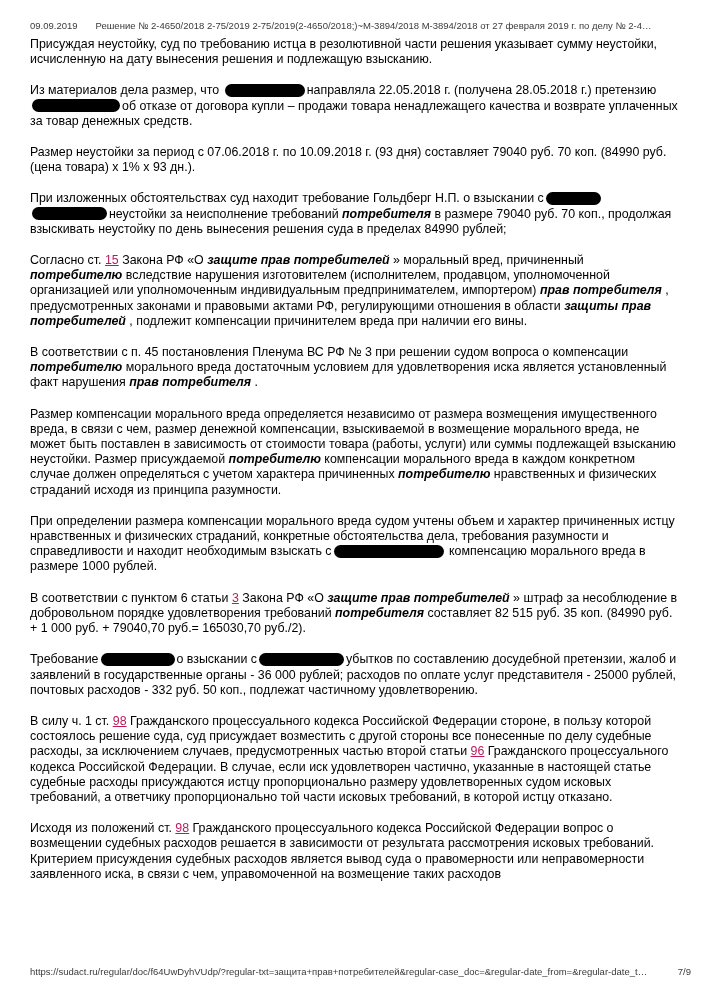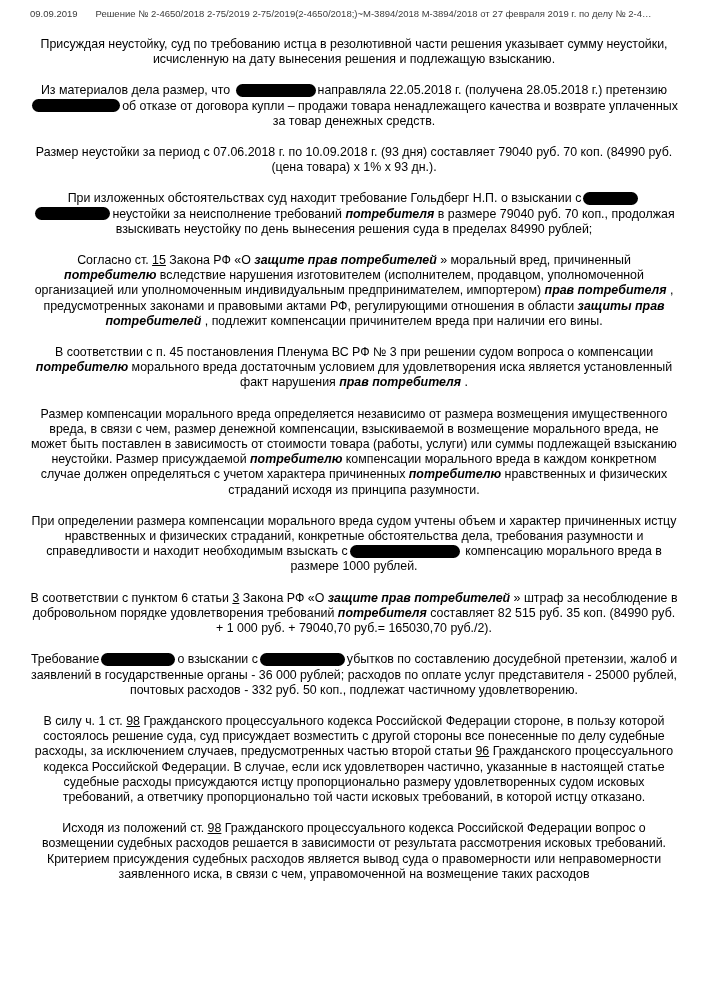--- a/index.html
+++ b/index.html
@@ -2,33 +2,33 @@
 <html><head>
 <meta charset="utf-8">
 <style>
   html, body { margin: 0; padding: 0; background: #ffffff; }
   .page {
     width: 707px; height: 1000px; position: relative; overflow: hidden;
     background: #ffffff; color: #000000;
     font-family: "Liberation Sans", sans-serif;
   }
   .print-header {
-    position: absolute; top: 8px; left: 30px; right: 16px;
+    position: absolute; top: 20px; left: 30px; right: 16px;
     display: flex; align-items: baseline;
     font-size: 9.5px; color: #3a3a3a; white-space: nowrap;
   }
   .print-header .date { flex: 0 0 auto; }
   .print-header .title { flex: 1 1 auto; text-align: left; overflow: hidden; margin-left: 18px; }
   .content {
     position: absolute; top: 37px; left: 30px; width: 648px;
-    font-size: 12.4px; line-height: 15.2px; text-align: center;
+    font-size: 12.4px; line-height: 15.2px; text-align: left;
   }
   .content p { margin: 0 0 16px 0; }
   .content strong { font-weight: bold; font-style: italic; }
-  .content a.statute { color: #000000; text-decoration: underline; cursor: pointer; }
+  .content a.statute { color: #be185d; text-decoration: underline; cursor: pointer; }
   .redacted {
     display: inline-block; height: 13px; background: #000000;
     border-radius: 7px; vertical-align: middle; position: relative; top: -1px;
     margin: 0 2px;
   }
   .print-footer {
     position: absolute; top: 966px; left: 30px; right: 16px;
     display: flex; justify-content: space-between; align-items: baseline;
     font-size: 9.5px; color: #3a3a3a;
   }
@@ -52,13 +52,17 @@
       <p><span>Согласно ст. </span><a class="statute" href="#">15</a><span> Закона РФ «О </span><strong>защите прав потребителей</strong><span> » моральный вред, причиненный </span><strong>потребителю</strong><span> вследствие нарушения изготовителем (исполнителем, продавцом, уполномоченной организацией или уполномоченным индивидуальным предпринимателем, импортером) </span><strong>прав потребителя</strong><span> , предусмотренных законами и правовыми актами РФ, регулирующими отношения в области </span><strong>защиты прав потребителей</strong><span> , подлежит компенсации причинителем вреда при наличии его вины.</span></p>
       <p><span>В соответствии с п. 45 постановления Пленума ВС РФ № 3 при решении судом вопроса о компенсации </span><strong>потребителю</strong><span> морального вреда достаточным условием для удовлетворения иска является установленный факт нарушения </span><strong>прав потребителя</strong><span> .</span></p>
       <p><span>Размер компенсации морального вреда определяется независимо от размера возмещения имущественного вреда, в связи с чем, размер денежной компенсации, взыскиваемой в возмещение морального вреда, не может быть поставлен в зависимость от стоимости товара (работы, услуги) или суммы подлежащей взысканию неустойки. Размер присуждаемой </span><strong>потребителю</strong><span> компенсации морального вреда в каждом конкретном случае должен определяться с учетом характера причиненных </span><strong>потребителю</strong><span> нравственных и физических страданий исходя из принципа разумности.</span></p>
       <p><span>При определении размера компенсации морального вреда судом учтены объем и характер причиненных истцу нравственных и физических страданий, конкретные обстоятельства дела, требования разумности и справедливости и находит необходимым взыскать с</span><span class="redacted" style="width: 110px;"></span><span> компенсацию морального вреда в размере 1000 рублей.</span></p>
       <p><span>В соответствии с пунктом 6 статьи </span><a class="statute" href="#">3</a><span> Закона РФ «О </span><strong>защите прав потребителей</strong><span> » штраф за несоблюдение в добровольном порядке удовлетворения требований </span><strong>потребителя</strong><span> составляет 82 515 руб. 35 коп. (84990 руб. + 1 000 руб. + 79040,70 руб.= 165030,70 руб./2).</span></p>
       <p><span>Требование</span><span class="redacted" style="width: 74px;"></span><span>о взыскании с</span><span class="redacted" style="width: 85px;"></span><span>убытков по составлению досудебной претензии, жалоб и заявлений в государственные органы - 36 000 рублей; расходов по оплате услуг представителя - 25000 рублей, почтовых расходов - 332 руб. 50 коп., подлежат частичному удовлетворению.</span></p>
       <p><span>В силу ч. 1 ст. </span><a class="statute" href="#">98</a><span> Гражданского процессуального кодекса Российской Федерации стороне, в пользу которой состоялось решение суда, суд присуждает возместить с другой стороны все понесенные по делу судебные расходы, за исключением случаев, предусмотренных частью второй статьи </span><a class="statute" href="#">96</a><span> Гражданского процессуального кодекса Российской Федерации. В случае, если иск удовлетворен частично, указанные в настоящей статье судебные расходы присуждаются истцу пропорционально размеру удовлетворенных судом исковых требований, а ответчику пропорционально той части исковых требований, в которой истцу отказано.</span></p>
       <p><span>Исходя из положений ст. </span><a class="statute" href="#">98</a><span> Гражданского процессуального кодекса Российской Федерации вопрос о возмещении судебных расходов решается в зависимости от результата рассмотрения исковых требований. Критерием присуждения судебных расходов является вывод суда о правомерности или неправомерности заявленного иска, в связи с чем, управомоченной на возмещение таких расходов</span></p>
     </div>
 
+  <div class="print-footer">
+    <span class="url">https://sudact.ru/regular/doc/f64UwDyhVUdp/?regular-txt=защита+прав+потребителей&amp;regular-case_doc=&amp;regular-date_from=&amp;regular-date_t…</span>
+    <span class="page-num">7/9</span>
+  </div>
 </div>
 
 </body></html>

